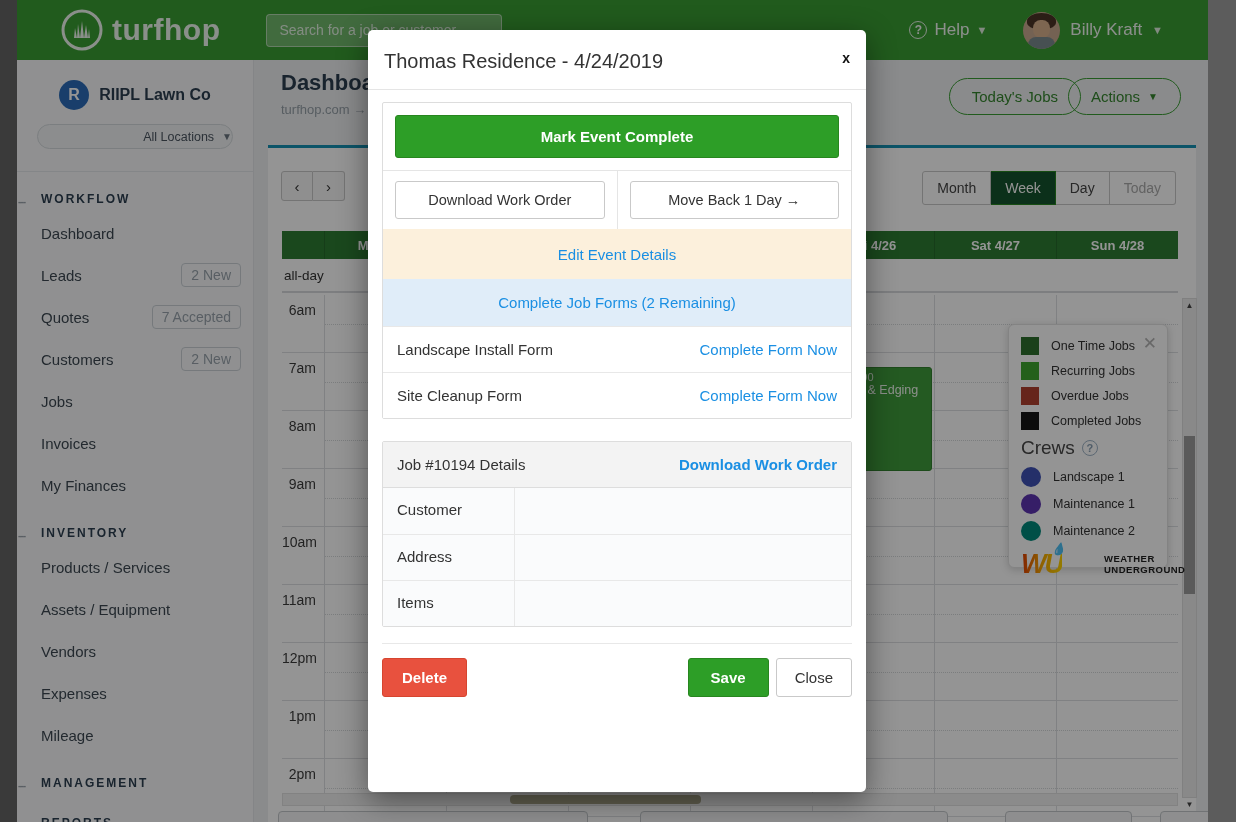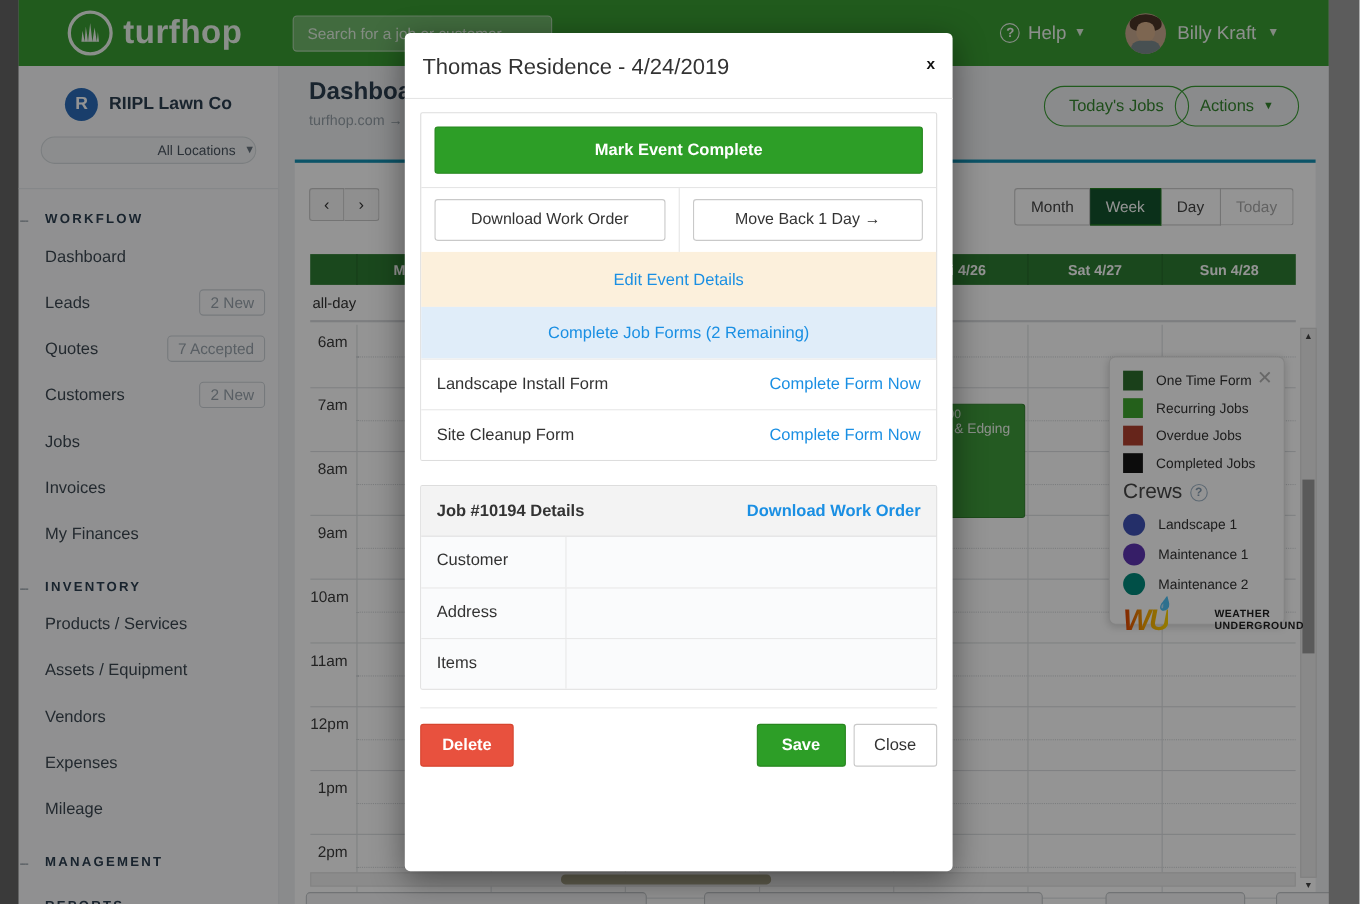--- a/index.html
+++ b/index.html
@@ -119,21 +119,21 @@
   .half + .half { border-left:1px solid #e5e5e5; }
   .btn-outline { flex:1; height:38px; background:#fff; border:1px solid #c9c9c9; border-radius:3px; color:#333; font-size:14.5px; cursor:pointer; }
   .row-cream { height:50px; background:#fcf0dc; display:flex; align-items:center; justify-content:center; cursor:pointer; }
   .row-blue { height:47px; background:#e0edf9; display:flex; align-items:center; justify-content:center; cursor:pointer; }
   .link { color:#1a8fe3; font-size:15px; text-decoration:none; cursor:pointer; }
   .form-row { height:46px; display:flex; align-items:center; justify-content:space-between; padding:0 14px; border-top:1px solid #e8e8e8; background:#fff; }
   .form-name { font-size:15px; color:#333; }
 
   .details-box { border:1px solid #ddd; border-radius:2px; margin-top:22px; }
   .details-head { height:46px; background:#f3f3f3; display:flex; align-items:center; justify-content:space-between; padding:0 14px; border-bottom:1px solid #ddd; }
-  .details-title { font-size:15px; font-weight:bold; color:#333; }
+  .details-title { font-size:15px; font-weight:normal; color:#333; }
   .link-bold { color:#1a8fe3; font-size:15px; font-weight:bold; cursor:pointer; }
   .dt-row { display:flex; min-height:46px; background:#fafbfc; border-top:1px solid #e8e8e8; }
   .dt-row:first-of-type { border-top:none; }
   .dt-label { width:132px; flex:none; padding:13px 0 0 14px; font-size:15px; color:#333; border-right:1px solid #e8e8e8; }
 
   .modal-foot { display:flex; align-items:center; justify-content:space-between; margin:16px 14px 0; padding-top:14px; border-top:1px solid #e8e8e8; }
   .btn-delete { background:#e8513e; border:1px solid #d6452f; border-radius:3px; color:#fff; font-size:15px; font-weight:bold; padding:10px 19px; cursor:pointer; }
   .foot-right { display:flex; gap:7px; }
   .btn-save { background:#2d9e27; border:1px solid #27861f; border-radius:3px; color:#fff; font-size:15px; font-weight:bold; padding:10px 22px; cursor:pointer; }
   .btn-close { background:#fff; border:1px solid #c9c9c9; border-radius:3px; color:#333; font-size:15px; padding:10px 18px; cursor:pointer; }
@@ -313,21 +313,21 @@
     <div class="weather-slot" style="left:372px;width:308px;"></div>
     <div class="weather-slot" style="left:737px;width:127px;"></div>
     <div class="weather-slot" style="left:892px;width:60px;"></div>
   </div>
 
   <div class="legend">
     <span class="legend-close">✕</span>
     <div id="lg-jobs">
         <div class="lg-row">
           <span class="lg-sq" style="background: rgb(45, 110, 45);"></span>
-          <span class="lg-label">One Time Form</span>
+          <span class="lg-label">One Time Jobs</span>
         </div>
         <div class="lg-row">
           <span class="lg-sq" style="background: rgb(63, 165, 47);"></span>
           <span class="lg-label">Recurring Jobs</span>
         </div>
         <div class="lg-row">
           <span class="lg-sq" style="background: rgb(176, 64, 47);"></span>
           <span class="lg-label">Overdue Jobs</span>
         </div>
         <div class="lg-row">

